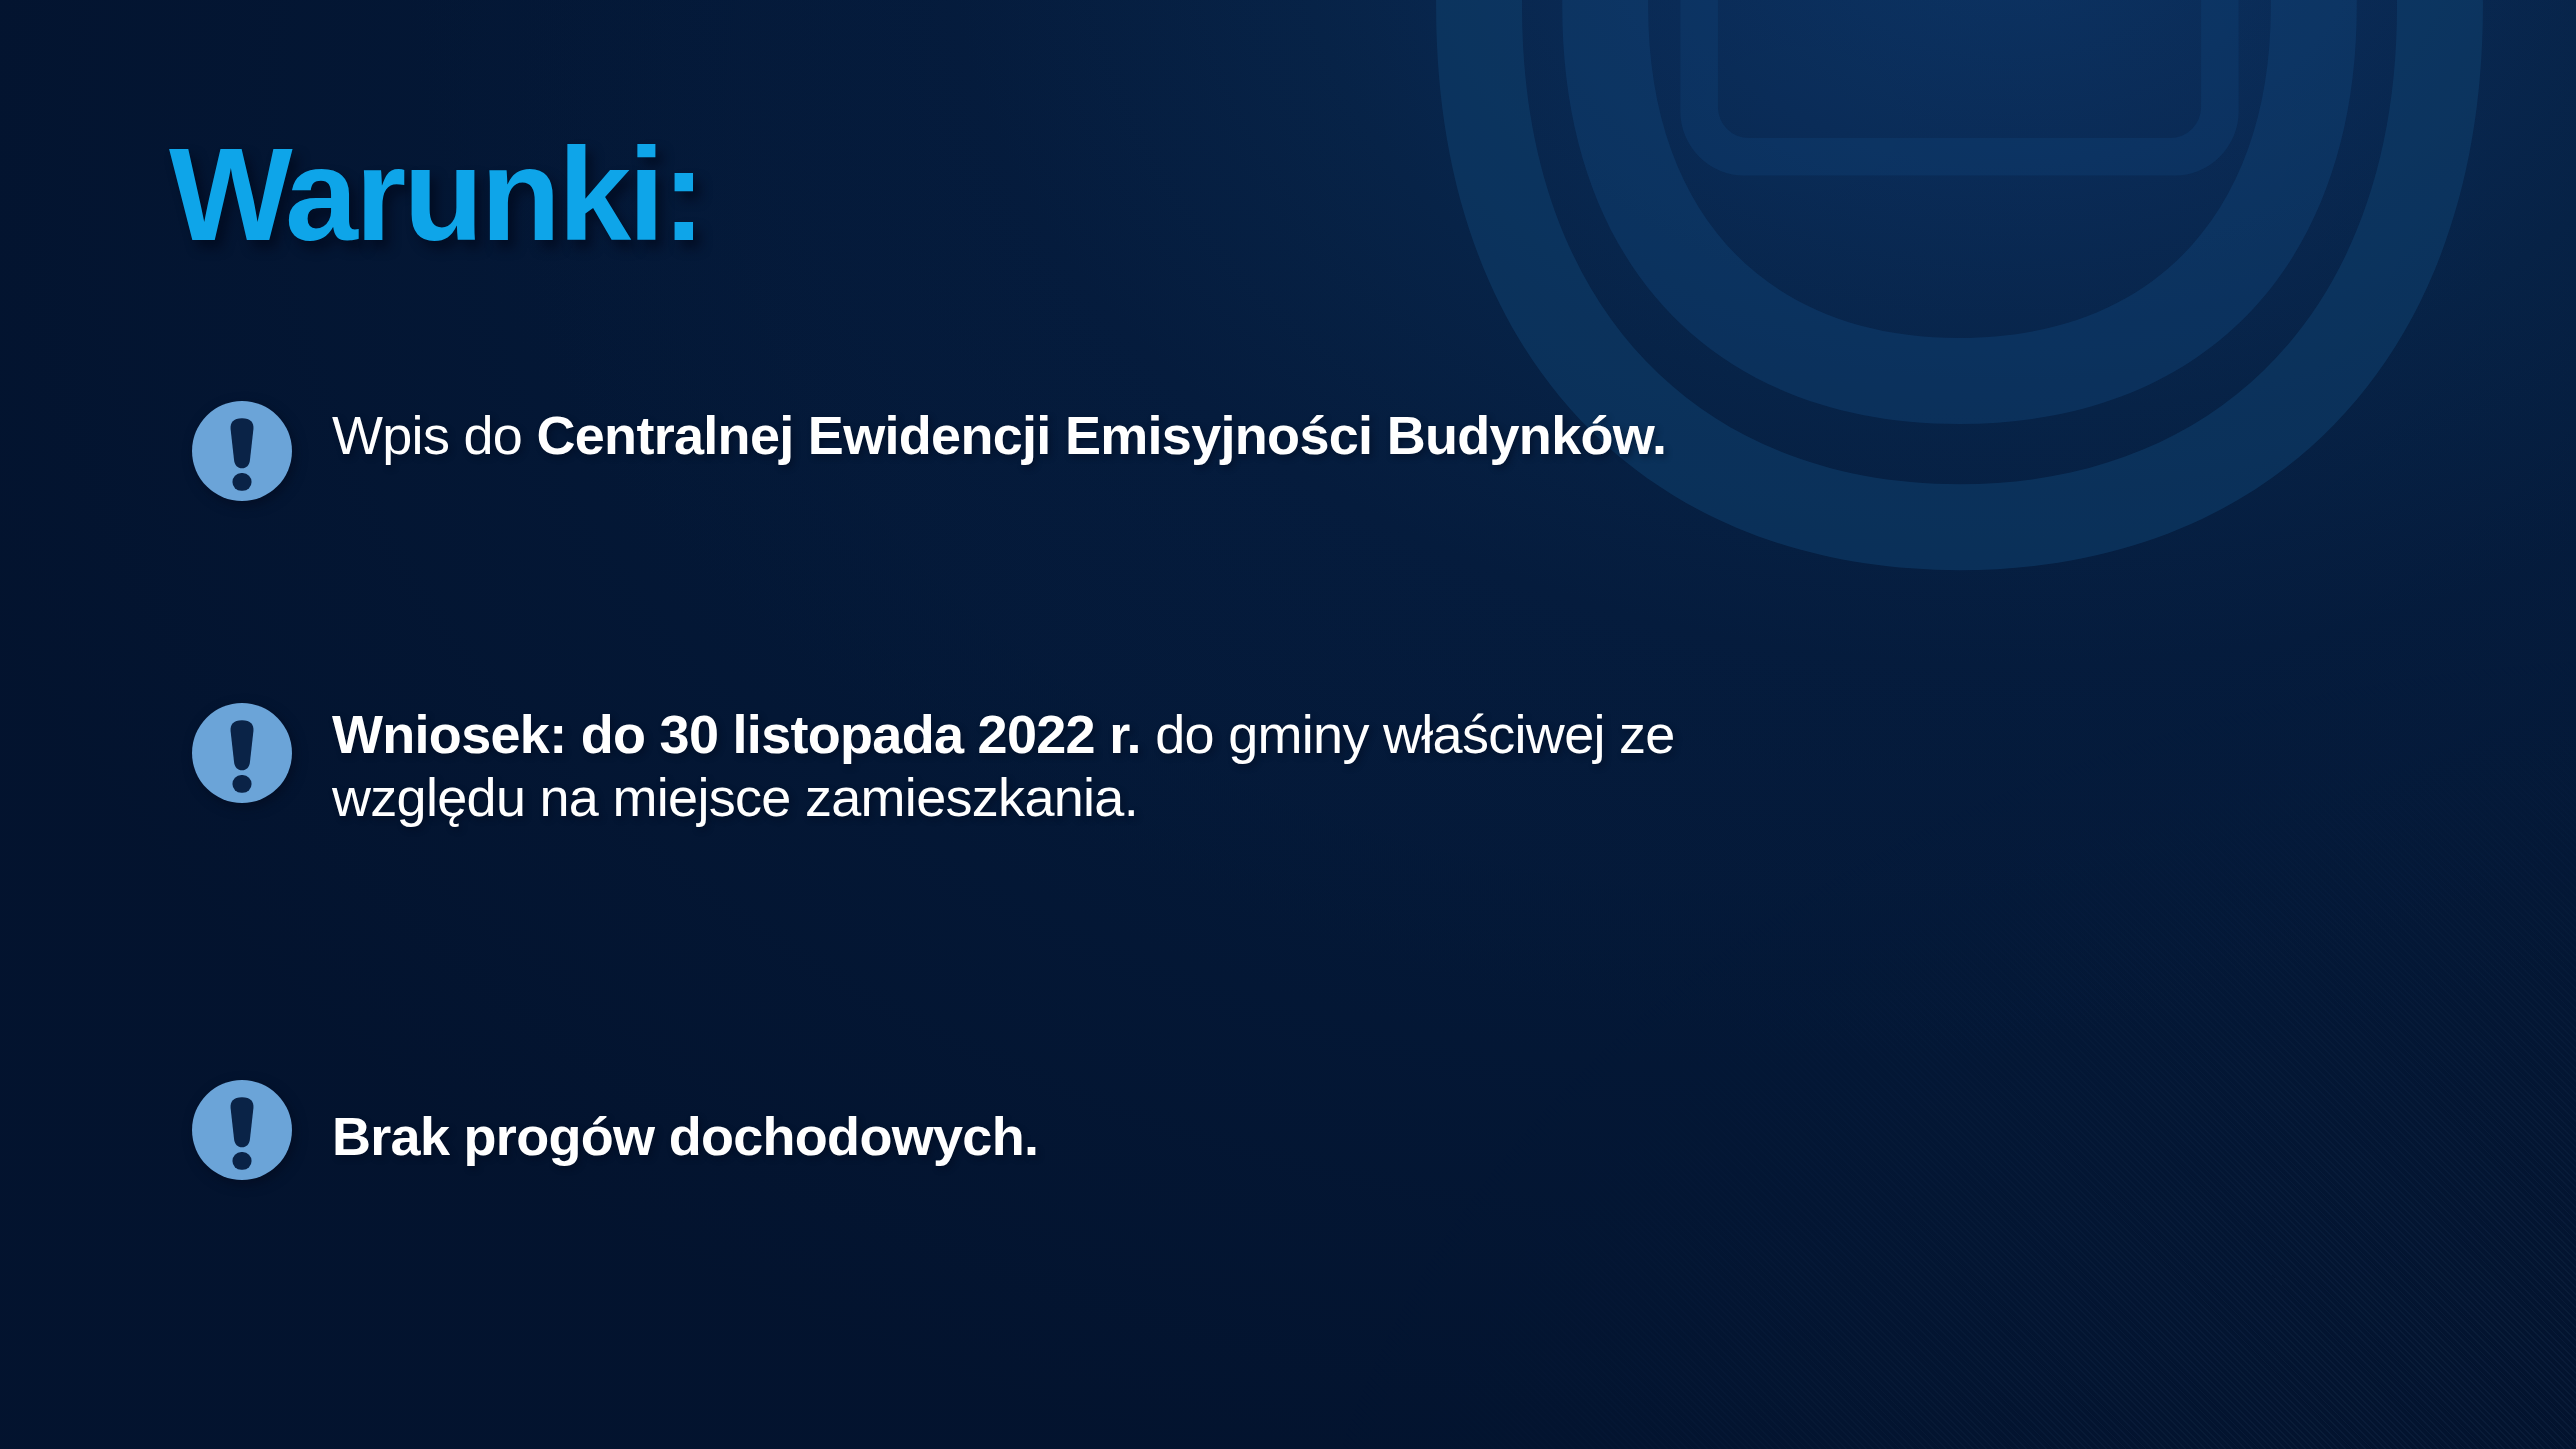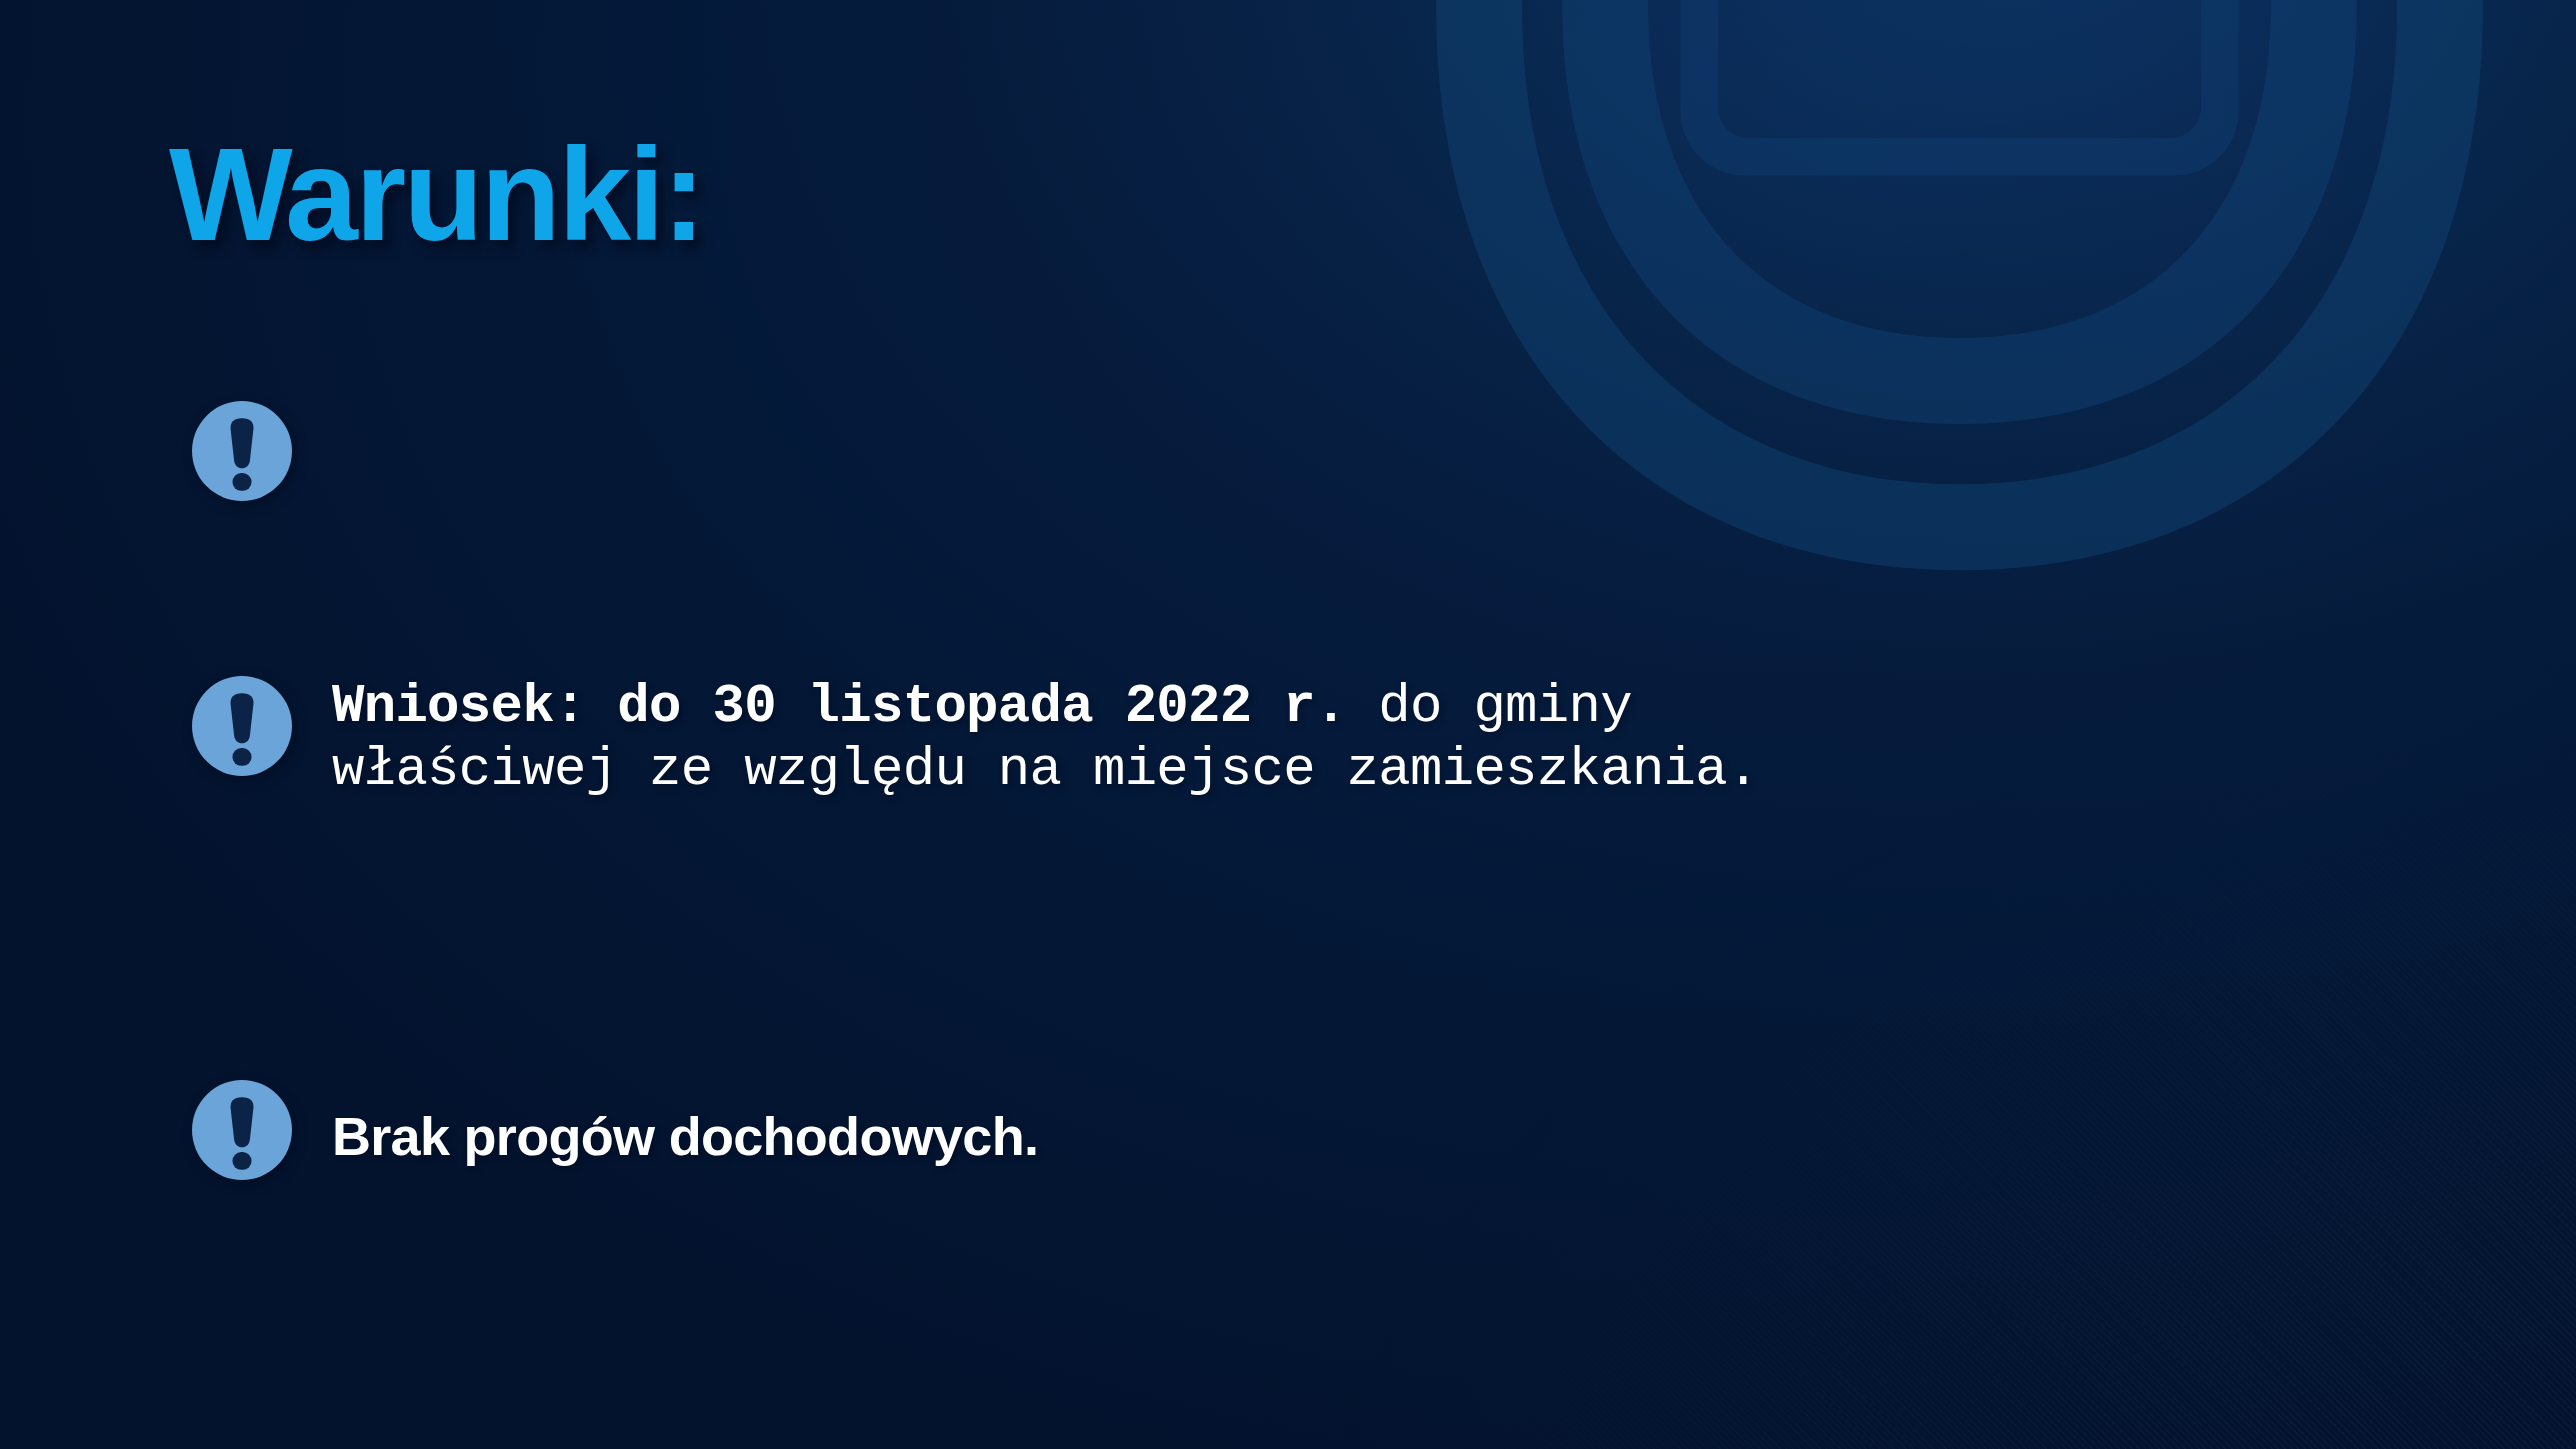--- a/index.html
+++ b/index.html
@@ -106,21 +106,21 @@
     padding: 0;
   }
 
   .bullet {
     position: absolute;
     display: flex;
     align-items: flex-start;
     left: 191px;
   }
   .bullet-1 { top: 400px; }
-  .bullet-2 { top: 675px; font-family: Liberation Mono, monospace; }
+  .bullet-2 { top: 702px; }
   .bullet-3 { top: 1079px; text-align: right; }
 
   .bullet-icon {
     position: relative;
     flex: 0 0 auto;
     width: 102px;
     height: 102px;
     margin-right: 39px;
     filter: drop-shadow(3.4px 4.7px 6px rgba(1,8,26,0.55));
   }
@@ -230,20 +230,23 @@
             <path d="M50 18
                      c -8.6 0 -11.6 4.2 -11.2 10.4
                      l 3.4 30.4
                      c 0.6 5.2 3.6 8.2 7.8 8.2
                      c 4.2 0 7.2 -3 7.8 -8.2
                      l 3.4 -30.4
                      C 61.6 22.2 58.6 18 50 18 Z" fill="#0A2347"></path>
             <rect x="40.6" y="71.6" width="18.8" height="17.4" rx="8.7" fill="#0A2347"></rect>
           </svg>
         </span>
+        <span class="bullet-text">
+          <span class="t-reg">Wpis do </span><strong>Centralnej Ewidencji Emisyjności Budynków.</strong>
+        </span>
       </li>
 
       <li class="bullet bullet-2">
         <span class="bullet-icon">
           <svg viewBox="0 0 100 100" xmlns="http://www.w3.org/2000/svg" aria-hidden="true">
             <circle cx="50" cy="50" r="49" fill="#6BA4D8"></circle>
             <path d="M50 18
                      c -8.6 0 -11.6 4.2 -11.2 10.4
                      l 3.4 30.4
                      c 0.6 5.2 3.6 8.2 7.8 8.2

